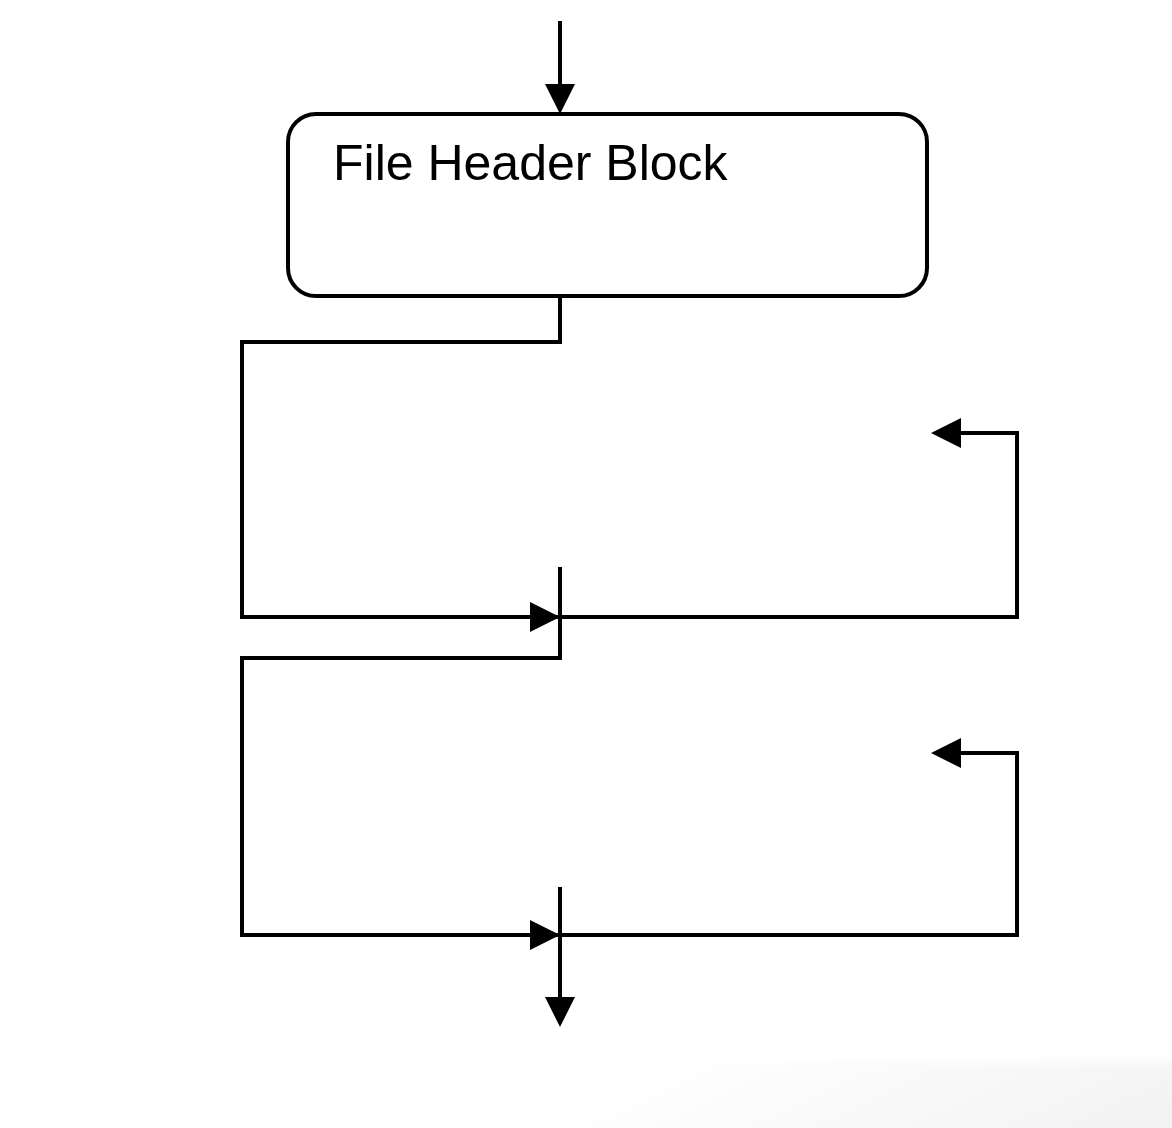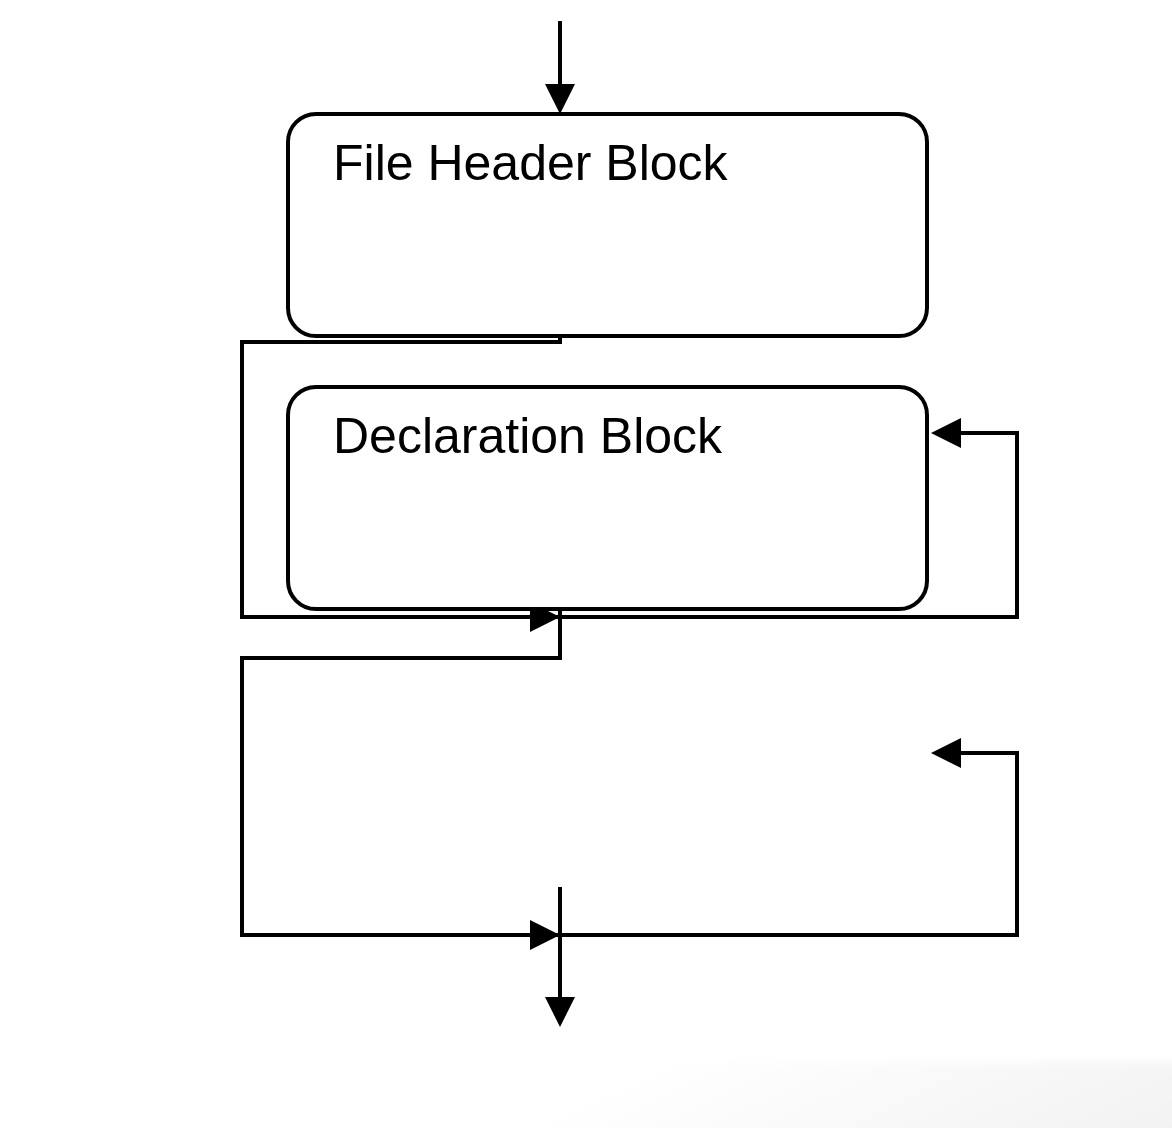--- a/index.html
+++ b/index.html
@@ -14,21 +14,21 @@
     position:absolute;left:0;top:0;width:1172px;height:1128px;
   }
   .connector-layer path{
     fill:none;stroke:#000000;stroke-width:4;stroke-linejoin:miter;
   }
   .connector-layer polygon{
     fill:#000000;stroke:none;
   }
   .block{
     position:absolute;
-    left:286px;width:643px;height:226px;
+    left:286px;width:643px;height:186px;
     box-sizing:border-box;
     border:4px solid #000000;
     border-radius:30px;
     background:#ffffff;
   }
   .block-1{top:112px;}
   .block-2{top:385px;}
   .block-3{top:705px;}
   .block .label{
     position:absolute;
@@ -66,20 +66,17 @@
     <polygon points="931,753 961,738 961,768"></polygon>
 
     <path d="M560 887 V 999"></path>
     <polygon points="560,1027 545,997 575,997"></polygon>
   </svg>
 
   <div class="block block-1">
     <div class="label">File Header Block</div>
   </div>
 
-  <div class="block block-2">
-    <div class="label">Declaration Block</div>
-  </div>
 
 
   <div class="shade"></div>
 
 </div>
 
 </body></html>

